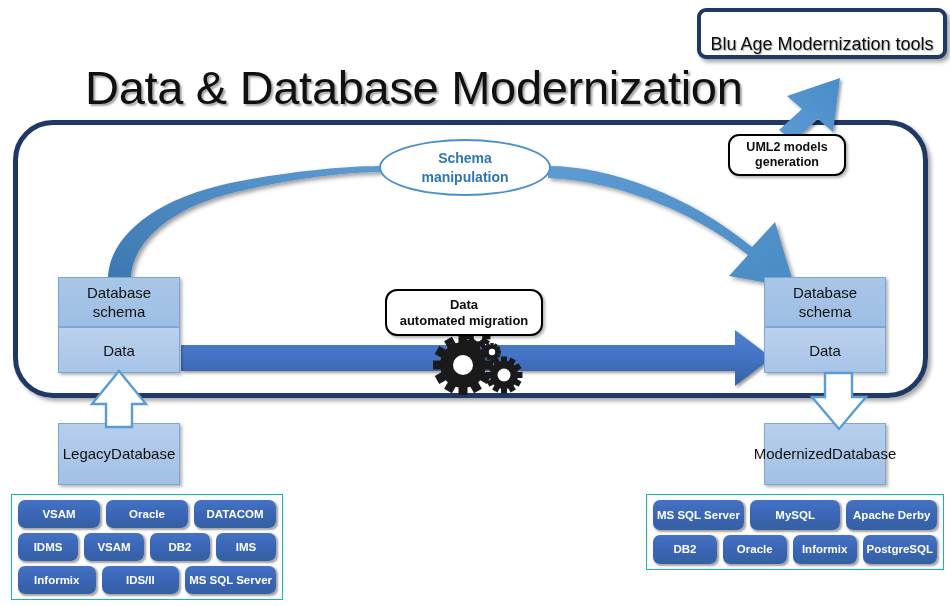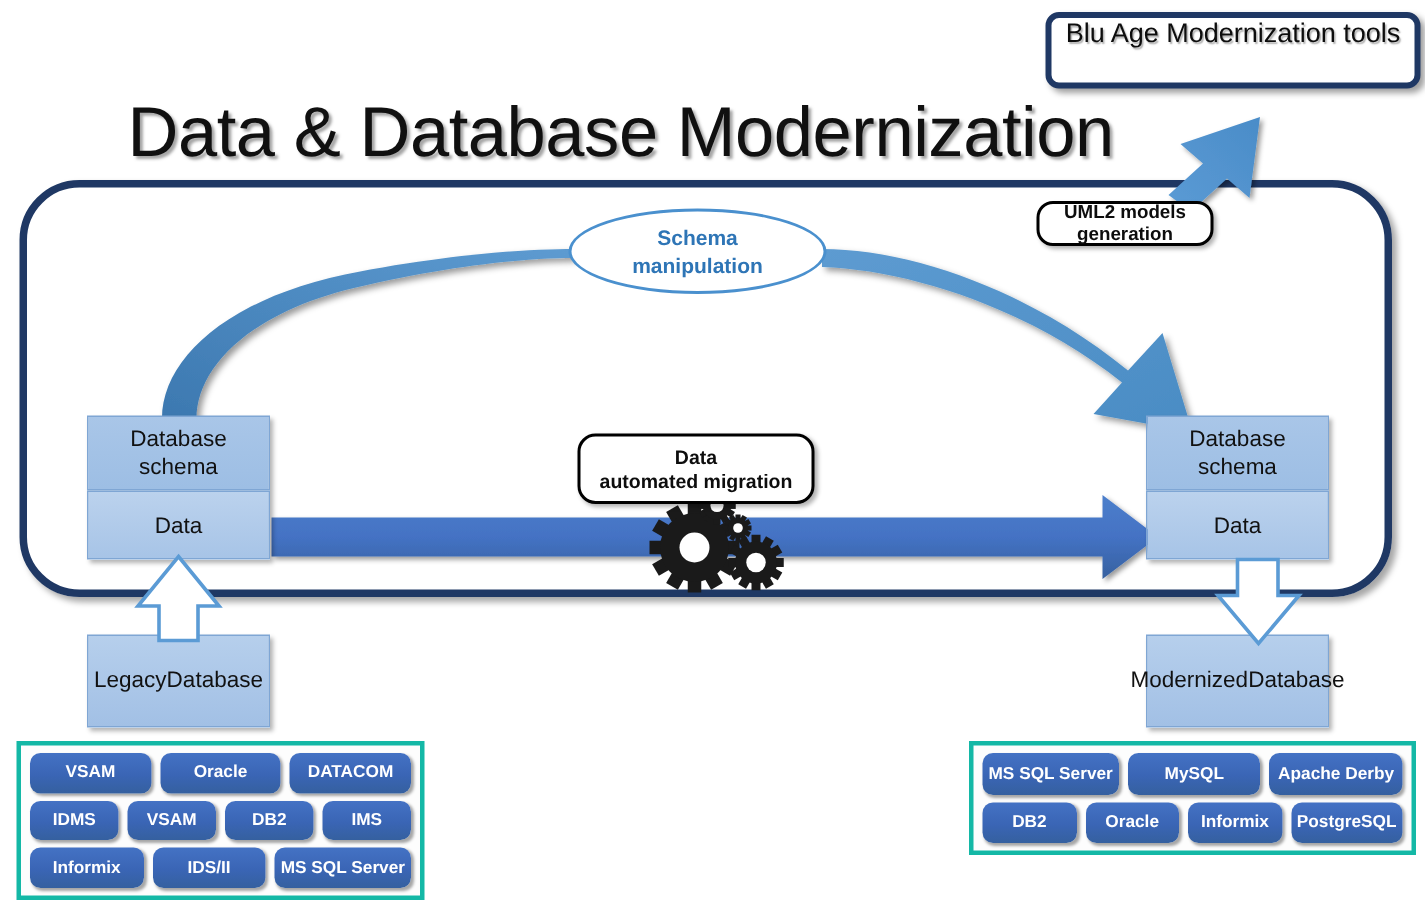--- a/index.html
+++ b/index.html
@@ -61,38 +61,38 @@
     top: 8px;
     width: 250px;
     height: 51px;
     border: 4px solid #1F3864;
     border-radius: 9px;
     box-sizing: border-box;
     background: #ffffff;
     box-shadow: 3px 3px 4px rgba(0,0,0,0.38);
     z-index: 45;
     display: flex;
-    align-items: flex-start;
+    align-items: flex-end;
     justify-content: center;
   }
   #bluage-box .lbl {
     font-size: 18px;
     color: #0d0d0d;
     font-family: "Liberation Sans", sans-serif;
     white-space: nowrap;
     text-shadow: 1px 1px 1px rgba(120,120,120,0.6);
   }
 
   
   #uml2-callout {
     position: absolute;
-    left: 691px;
+    left: 728px;
     top: 134px;
     width: 118px;
-    height: 30px;
+    height: 42px;
     border: 2.5px solid #000000;
     border-radius: 11px;
     box-sizing: border-box;
     background: #ffffff;
     z-index: 46;
     display: flex;
     flex-direction: column;
     align-items: center;
     justify-content: center;
     box-shadow: 2px 2px 3px rgba(0,0,0,0.3);
@@ -210,21 +210,21 @@
     z-index: 30;
     box-shadow: 2px 2px 3px rgba(0,0,0,0.3);
   }
   #legacy-box     { left: 58px;  top: 423px; }
   #modernized-box { left: 764px; top: 423px; align-items: center; }
 
   
   .legend-panel {
     position: absolute;
     box-sizing: border-box;
-    border: 3px solid #14b8a6;
+    border: 1px solid #14b8a6;
     background: #FDFDFD;
     z-index: 35;
     padding: 5px 6px;
     display: flex;
     flex-direction: column;
     gap: 5px;
   }
   #legend-left  { left: 11px;  top: 494px; width: 272px; height: 106px; }
   #legend-right { left: 646px; top: 494px; width: 298px; height: 76px; }
 

